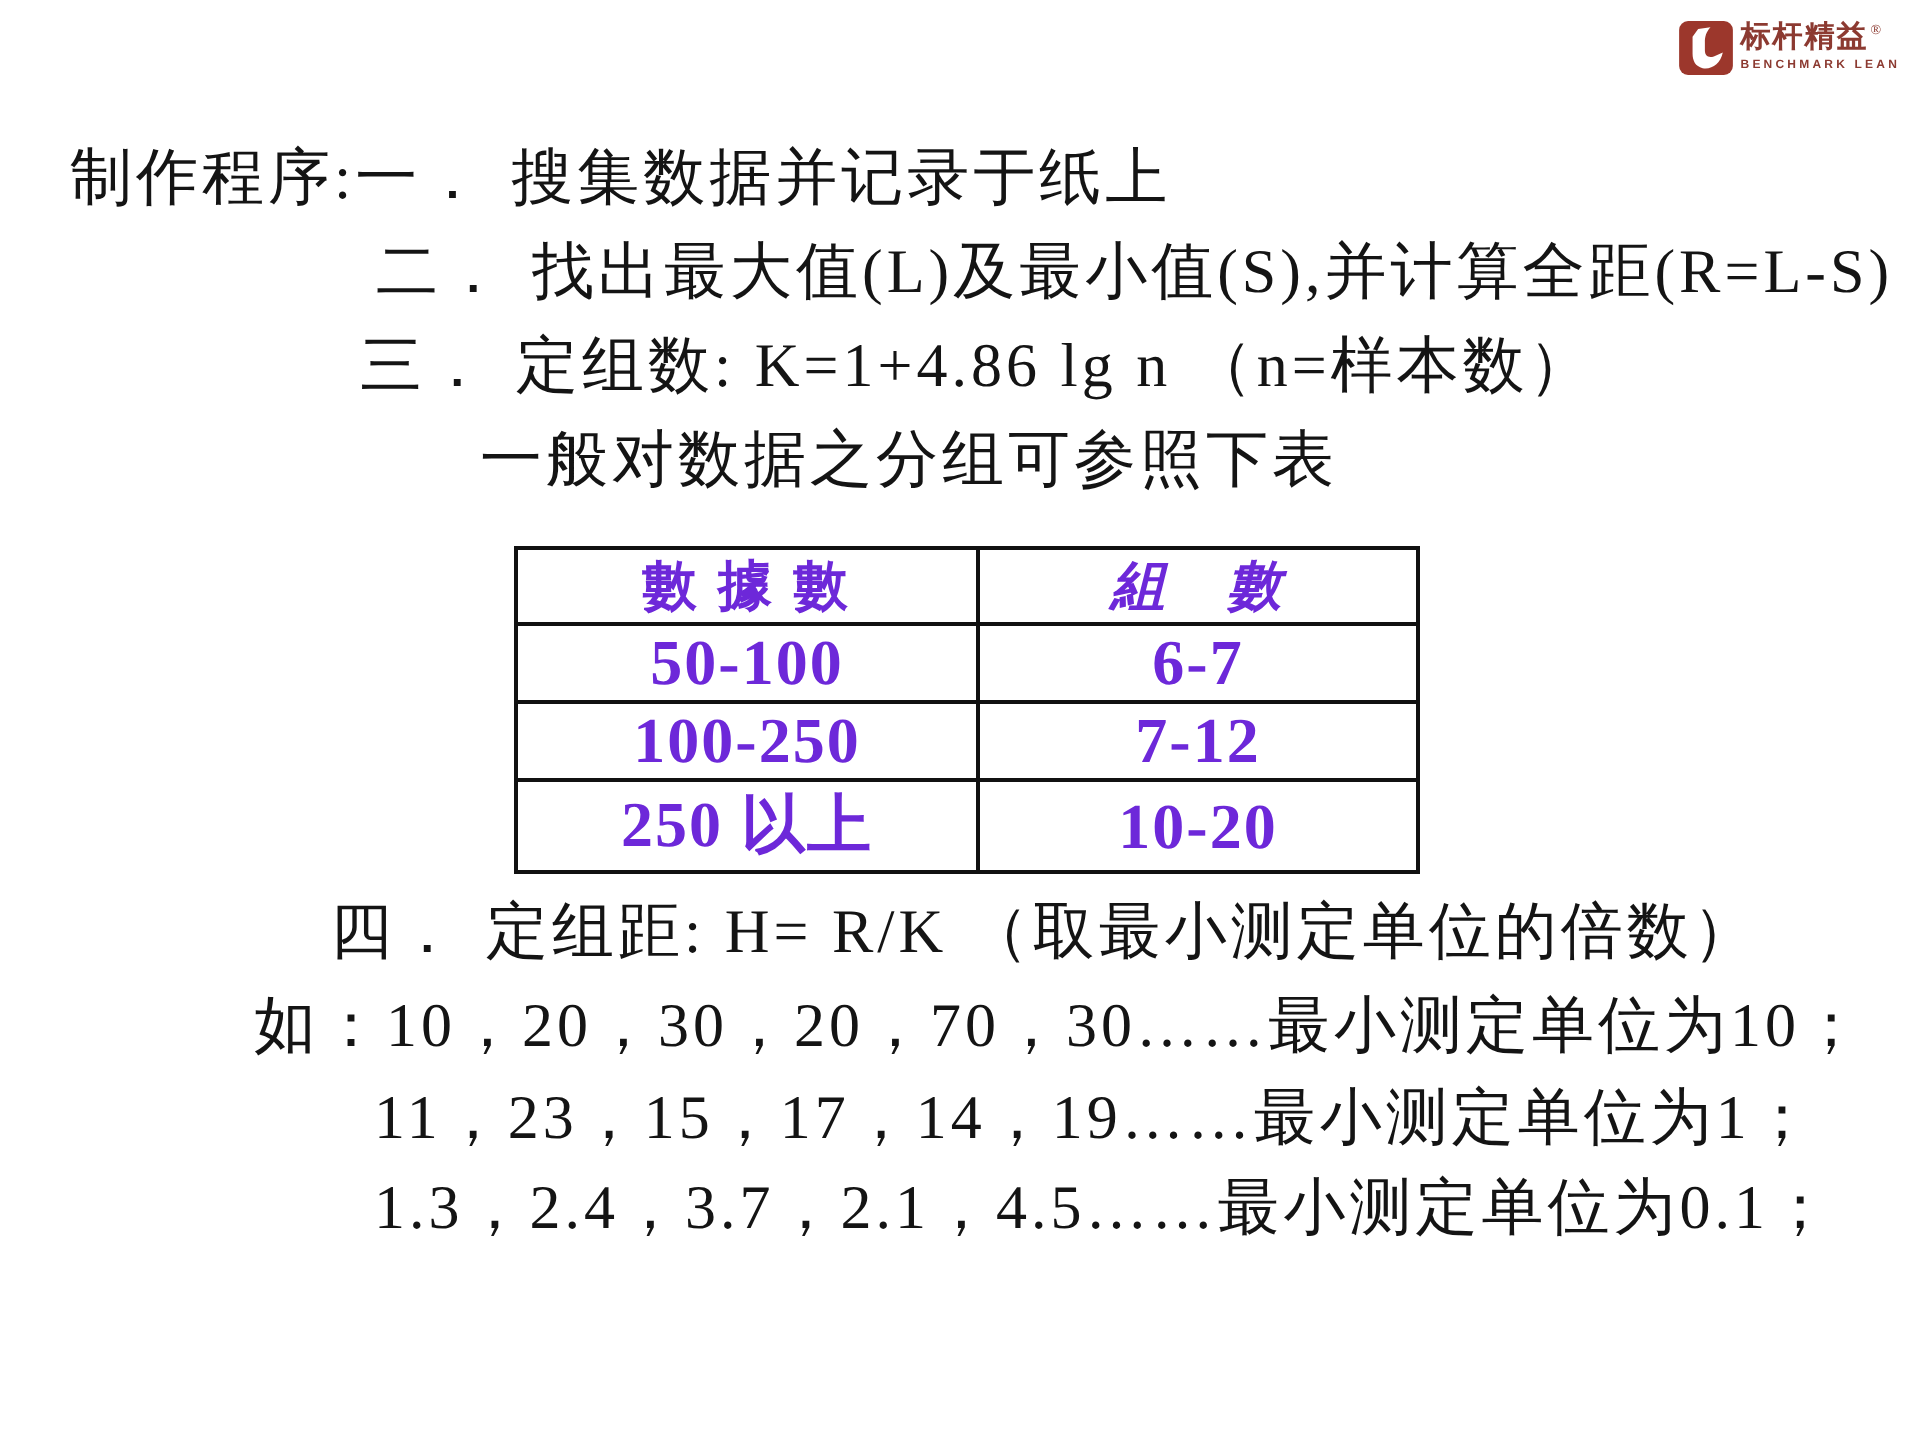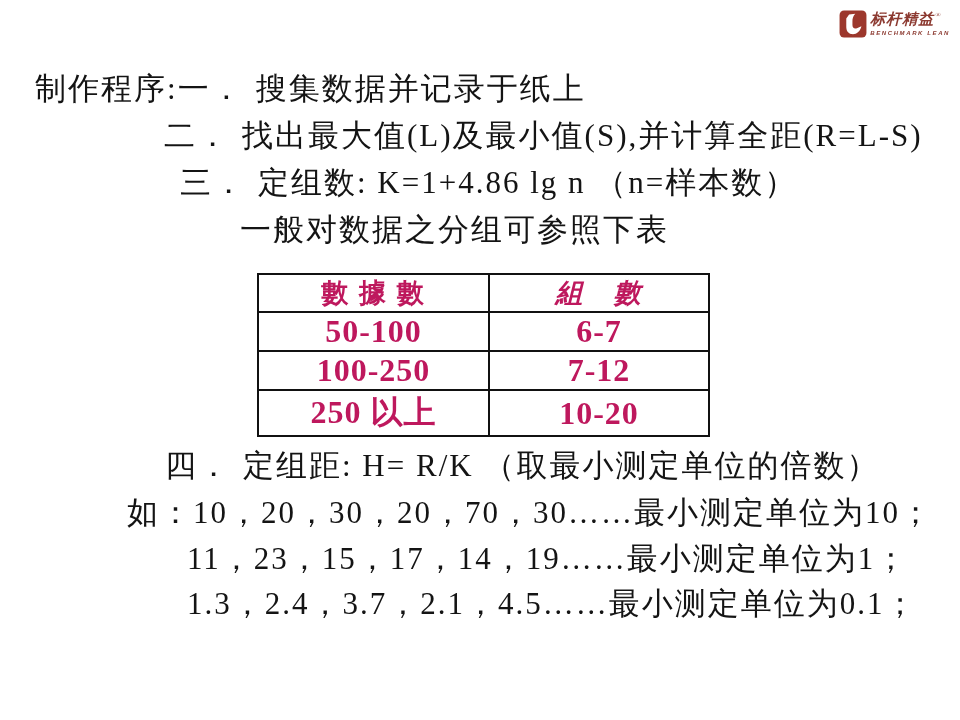--- a/index.html
+++ b/index.html
@@ -29,21 +29,20 @@
   .logo-icon {
     width: 28px;
     height: 28px;
     display: block;
   }
   .logo-textblock {
     display: flex;
     flex-direction: column;
     line-height: 1;
     padding-top: 2px;
-    font-style: italic;
   }
   .logo-cn-row {
     display: flex;
     align-items: flex-start;
   }
   .logo-cn {
     font-size: 15px;
     font-weight: bold;
     color: #8c3a31;
     letter-spacing: 1px;
@@ -85,21 +84,21 @@
     left: 257px;
     border-collapse: collapse;
     table-layout: fixed;
   }
   .ref-table td, .ref-table th {
     border: 2.5px solid #111111;
     text-align: center;
     vertical-align: middle;
     padding: 0;
     font-weight: bold;
-    color: #be185d;
+    color: #6d28d9;
   }
   .ref-table th {
     font-size: 27px;
     letter-spacing: 2px;
     font-weight: bold;
   }
   .ref-table td {
     font-size: 32px;
     letter-spacing: 1px;
   }
@@ -134,21 +133,21 @@
         <span class="logo-reg">®</span>
       </div>
       <span class="logo-en">BENCHMARK LEAN</span>
     </div>
   </div>
 
   <div class="txtline" style="top:72px; left:35px;">
     <span>制作程序:</span><span class="step-num">一．</span><span>搜集数据并记录于纸上</span>
   </div>
 
-  <div class="txtline" style="top:119px; left:164px;">
+  <div class="txtline" style="top:119px; left:188px;">
     <span class="step-num">二．</span><span>找出最大值(L)及最小值(S),并计算全距(R=L-S)</span>
   </div>
 
   <div class="txtline" style="top:166px; left:180px;">
     <span class="step-num">三．</span><span>定组数: K=1+4.86 lg n （n=样本数）</span>
   </div>
 
   <div class="txtline" style="top:213px; left:240px;">一般对数据之分组可参照下表</div>
 
   <table class="ref-table">

